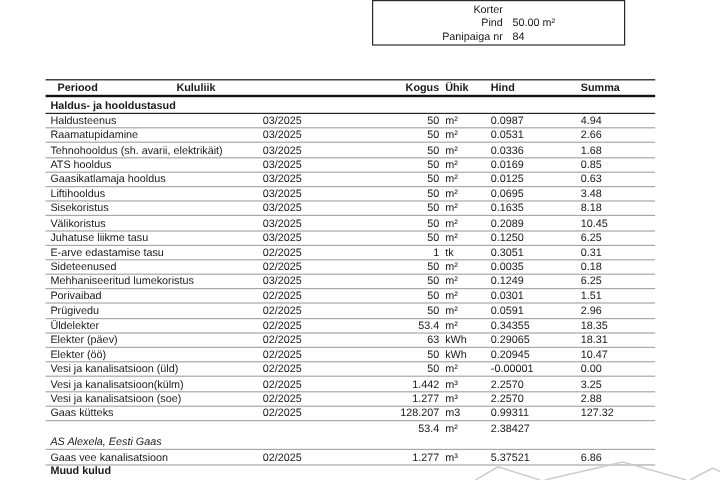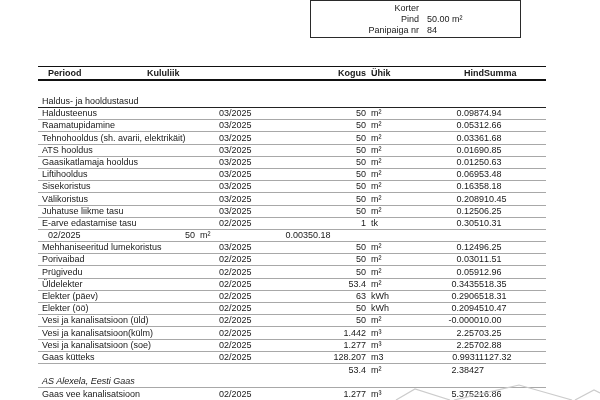--- a/index.html
+++ b/index.html
@@ -26,24 +26,24 @@
   }
   .trow{
     display:flex;align-items:flex-end;box-sizing:border-box;
     height:12.2px;border-bottom:1px solid var(--rowline);
   }
   .trow .c{padding-bottom:1px;white-space:nowrap;overflow:hidden;}
   .c.kululiik{width:167px;padding-left:4px;}
   .c.periood{width:95px;padding-left:10px;}
   .c.kogus{width:52px;text-align:right;}
   .c.yhik{width:43px;padding-left:5px;box-sizing:border-box;}
-  .c.hind{width:75px;text-align:right;}
+  .c.hind{width:75px;}
   .c.summa{flex:1;text-align:left;padding-right:8px;}
   .trow.header{height:14px;font-weight:bold;border-bottom:2px solid var(--heavy);}
-  .trow.section{height:27px;font-weight:normal;border-bottom:1.5px solid #222222;}
+  .trow.section{height:14px;font-weight:bold;border-bottom:1.5px solid #222222;}
   .trow.section .c.kululiik{width:auto;flex:1;}
   .trow.note{font-style:italic;border-bottom:1px solid var(--rowline);}
   .trow.note .c.kululiik{width:auto;flex:1;}
   .trow.no-border{border-bottom:none;}
   .trow.cut{align-items:flex-start;line-height:8px;}
   
   .wm{position:absolute;left:388px;bottom:0;width:212px;height:18px;}
 </style>
 </head>
 <body>
@@ -162,20 +162,21 @@
   <div class="trow data">
     <div class="c kululiik">E-arve edastamise tasu</div>
     <div class="c periood">02/2025</div>
     <div class="c kogus">1</div>
     <div class="c yhik">tk</div>
     <div class="c hind">0.3051</div>
     <div class="c summa">0.31</div>
   </div>
 
   <div class="trow data">
+    <div class="c kululiik">Sideteenused</div>
     <div class="c periood">02/2025</div>
     <div class="c kogus">50</div>
     <div class="c yhik">m²</div>
     <div class="c hind">0.0035</div>
     <div class="c summa">0.18</div>
   </div>
 
   <div class="trow data">
     <div class="c kululiik">Mehhaniseeritud lumekoristus</div>
     <div class="c periood">03/2025</div>

